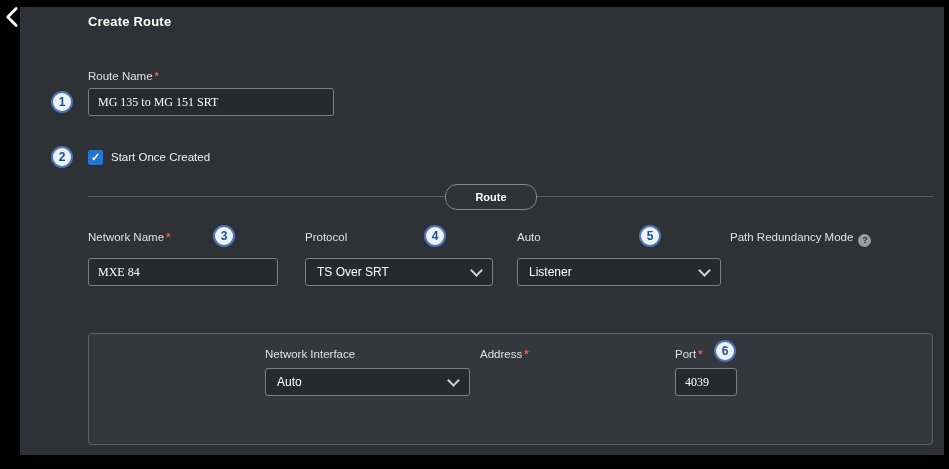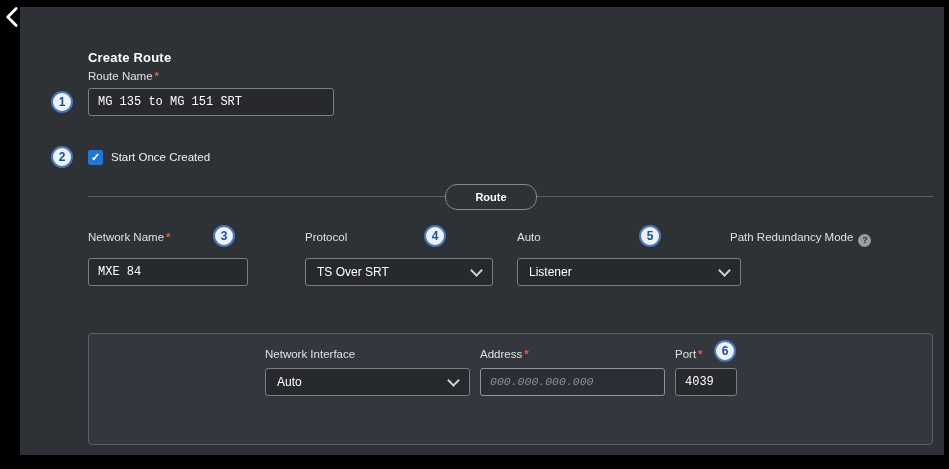--- a/index.html
+++ b/index.html
@@ -6,28 +6,28 @@
   .screen{
     position:relative;width:949px;height:469px;background:#000;overflow:hidden;
     font-family:"Liberation Sans", sans-serif;-webkit-font-smoothing:antialiased;
   }
   .panel{
     position:absolute;left:20px;top:7px;width:924px;height:448px;
     background:#2e3136;
   }
   .abs{position:absolute;}
   .title{
-    left:88px;top:14px;font-size:13px;font-weight:700;color:#fff;letter-spacing:.2px;margin-top:36px;
+    left:88px;top:14px;font-size:13px;font-weight:700;color:#fff;letter-spacing:.2px;
   }
   .back-btn{left:2px;top:6px;width:18px;height:26px;display:flex;align-items:center;justify-content:center;cursor:pointer;}
   .field-label{font-size:11.5px;color:#dfe0e2;white-space:nowrap;}
   .req{color:#e0653a;font-weight:700;margin-left:2px;}
   .text-input{
     background:#27292d;border:1px solid #7b7e84;border-radius:3px;color:#fff;
-    font-size:12px;font-family:Liberation Mono, monospace;padding:0 9px;outline:none;
+    font-size:12px;font-family:Liberation Serif, serif;padding:0 9px;outline:none;
     box-sizing:border-box;height:28px;
   }
   .text-input::placeholder{color:#8b8e95;font-style:italic;font-size:11.5px;}
   .addr{border-color:#8f94a0;background:#2b2e34;}
   .select{
     background:#27292d;border:1px solid #7b7e84;border-radius:3px;color:#fff;
     font-size:12px;height:28px;box-sizing:border-box;display:flex;align-items:center;
     justify-content:space-between;padding:0 11px;cursor:pointer;
   }
   .chev{width:7px;height:7px;border-right:2px solid #cfd1d4;border-bottom:2px solid #cfd1d4;
@@ -95,40 +95,39 @@
   <div class="abs field-label" style="left:305px;top:231px;">Protocol</div>
   <div class="abs field-label" style="left:517px;top:231px;">Auto</div>
   <div class="abs field-label" style="left:730px;top:231px;">
     <span>Path Redundancy Mode</span><span class="help-icon">?</span>
   </div>
 
   <div class="abs badge" style="left:213px;top:225px;">3</div>
   <div class="abs badge" style="left:424px;top:225px;">4</div>
   <div class="abs badge" style="left:639px;top:225px;">5</div>
 
-  <input class="abs text-input" style="left: 88px; top: 258px; width: 160px;" type="text" value="MXE 84">
+  <input class="abs text-input" style="left: 88px; top: 258px; width: 190px;" type="text" value="MXE 84">
   <div class="abs select" style="left:305px;top:258px;width:188px;">
     <span class="value-text">TS Over SRT</span>
     <span class="chev"></span>
   </div>
-  <div class="abs select" style="left:517px;top:258px;width:224px;">
+  <div class="abs select" style="left:517px;top:258px;width:204px;">
     <span class="value-text">Listener</span>
     <span class="chev"></span>
   </div>
 
   <div class="abs subpanel" style="left:88px;top:333px;width:845px;height:112px;"></div>
 
   <div class="abs field-label" style="left:265px;top:348px;">Network Interface</div>
   <div class="abs field-label" style="left:480px;top:348px;">
     <span>Address</span><span class="req">*</span>
   </div>
   <div class="abs field-label" style="left:675px;top:348px;">
     <span>Port</span><span class="req">*</span>
   </div>
   <div class="abs badge" style="left:714px;top:340px;">6</div>
 
   <div class="abs select" style="left:265px;top:368px;width:205px;">
     <span class="value-text">Auto</span>
     <span class="chev"></span>
   </div>
-  <input class="abs text-input addr" style="left: 480px; top: 368px; width: 185px;" type="text" placeholder="000.000.000.000">
   <input class="abs text-input" style="left: 675px; top: 368px; width: 62px;" type="text" value="4039">
 </div>
 
 </body></html>

